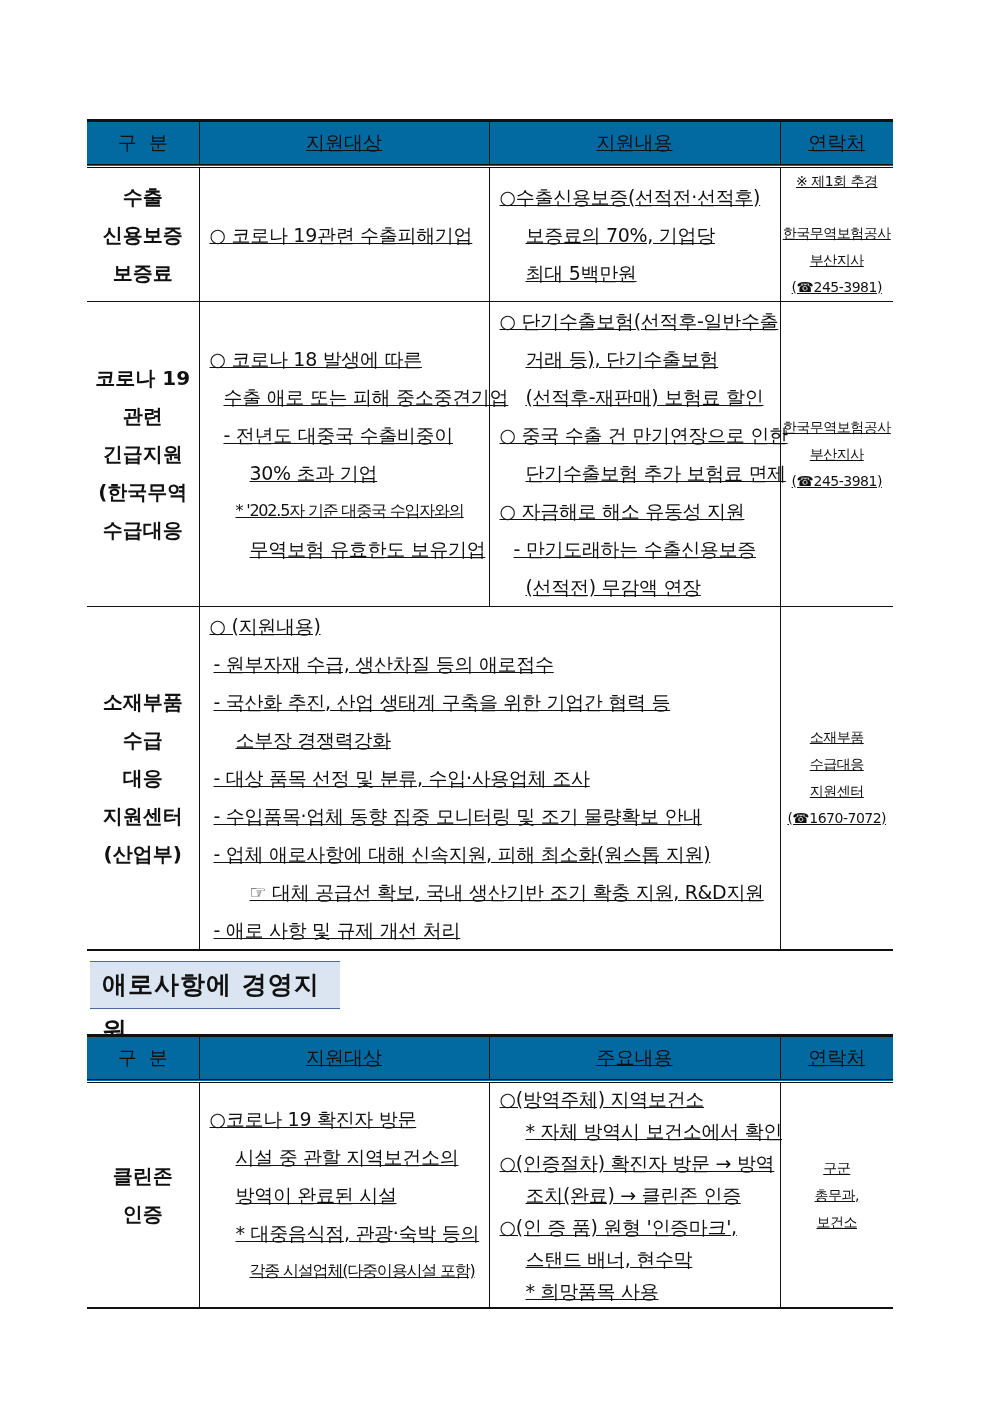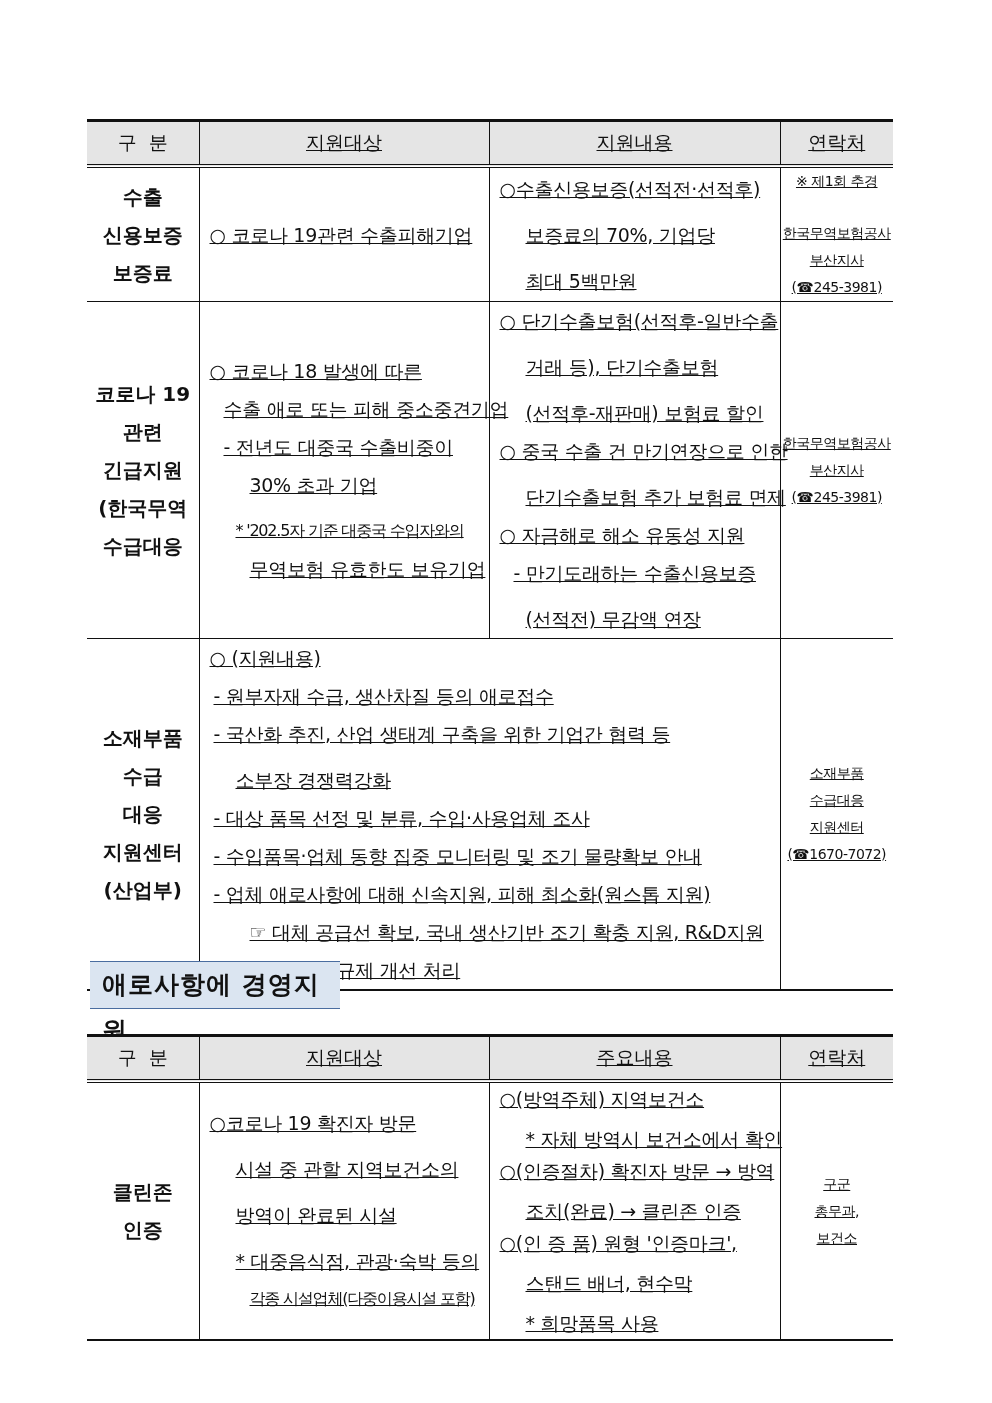--- a/index.html
+++ b/index.html
@@ -1,32 +1,32 @@
 <!DOCTYPE html>
 <html><head>
 <meta charset="utf-8">
 <style>
   html, body { margin: 0; padding: 0; background: #ffffff; }
   body { width: 992px; height: 1403px; position: relative; font-family: "DejaVu Sans", "Liberation Sans", sans-serif; color: #111; }
   .tbl { position: absolute; left: 87px; width: 806px; border-collapse: collapse; table-layout: fixed; }
   .tbl td, .tbl th { padding: 0; vertical-align: middle; }
-  .tbl th { background: #e5e5e5; font-weight: normal; font-size: 19px; text-align: center; height: 42px; border-top: 3px solid #111; border-bottom: 4px double #111; }
+  .tbl th { background: #0369a1; font-weight: normal; font-size: 19px; text-align: center; height: 42px; border-top: 3px solid #111; border-bottom: 4px double #111; }
   .tbl .c1 { width: 112px; }
   .tbl .c2 { width: 290px; }
   .tbl .c3 { width: 291px; }
   .tbl .c4 { width: 113px; }
   .tbl td { border-bottom: 1.5px solid #111; }
   .tbl tr:last-child td { border-bottom: 2.5px solid #111; }
   .tbl td + td, .tbl th + th { border-left: 1.5px solid #111; text-decoration: underline; }
   .cat { text-align: center; font-weight: bold; font-size: 20px; line-height: 38px; }
   .body { font-size: 19px; line-height: 38px; padding-left: 10px !important; white-space: nowrap; letter-spacing: -0.3px; }
   .body .ln { display: block; }
   .contact { text-align: center; font-size: 14px; line-height: 27px; letter-spacing: -0.5px; }
   .ind1 { padding-left: 14px; }
-  .ind2 { padding-left: 26px; margin-top: 8px; }
+  .ind2 { padding-left: 26px; }
   .ind3 { padding-left: 40px; }
   .small { font-size: 16px; letter-spacing: -1.2px; }
   .section-heading { position: absolute; left: 90px; top: 961px; width: 250px; height: 48px; background: #dbe5f1; border-top: 1.5px solid #4a6da0; border-bottom: 1.5px solid #4a6da0; box-sizing: border-box; font-weight: bold; font-size: 25px; line-height: 46px; padding-left: 12px; letter-spacing: 1px; }
 </style>
 </head>
 <body>
 
 <table class="tbl" style="top:119px;">
   <colgroup>
       <col class="c1">

